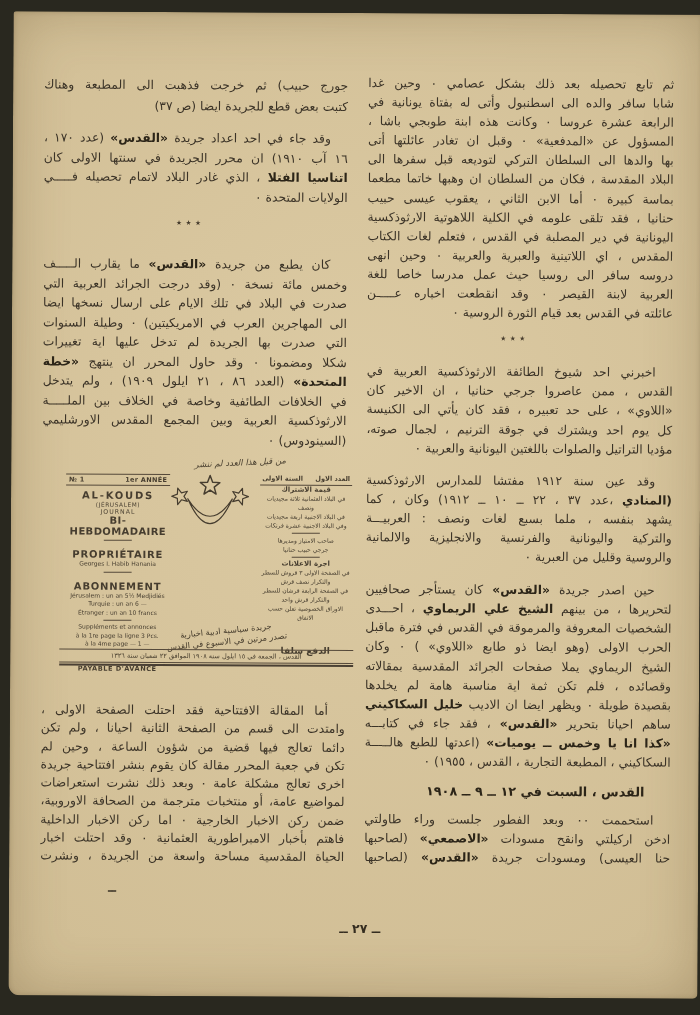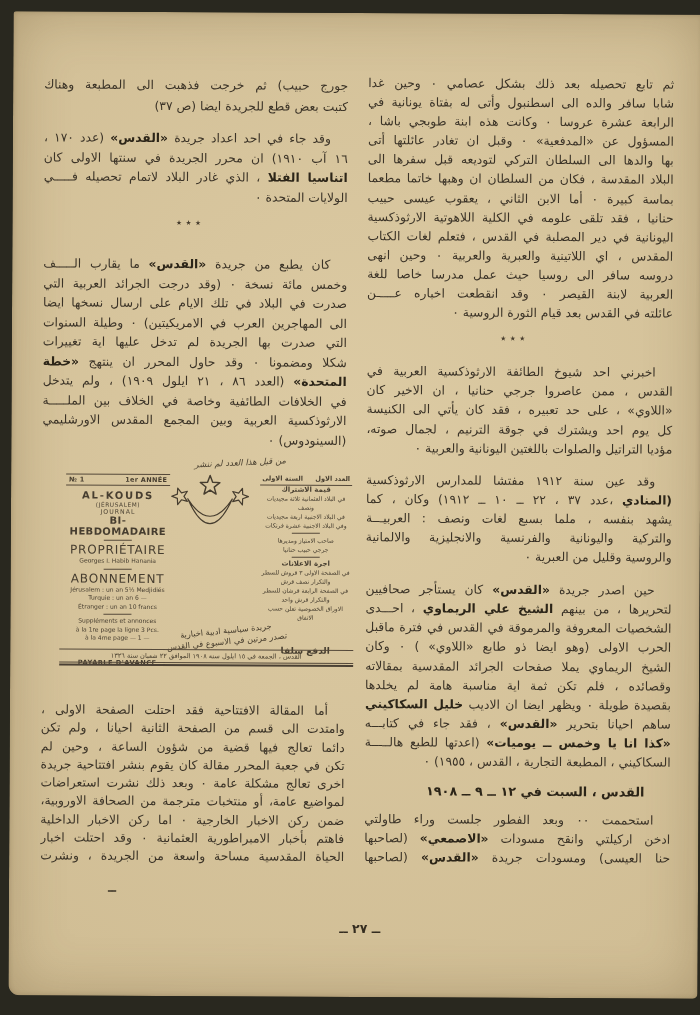--- a/index.html
+++ b/index.html
@@ -66,21 +66,21 @@
   .mh-issue-row {
     display:flex; justify-content:space-between; align-items:center;
     border-top:1px solid #55493a; border-bottom:1px solid #55493a;
     font-size:6.5px; font-weight:bold; padding:1px 3px; letter-spacing:.3px;
   }
   .mh-kouds { font-size:10px; font-weight:bold; letter-spacing:1.8px; margin-top:4px; }
   .mh-s1 { font-size:5.8px; letter-spacing:.6px; margin-top:1px; }
   .mh-s2 { font-size:6.2px; letter-spacing:1px; }
   .mh-s3 { font-size:10px; font-weight:bold; letter-spacing:.4px; }
   .orn { width:28px; border-top:1px solid #55493a; margin:3px auto 2px; }
-  .mh-lbl  { font-size:12px; font-weight:normal; letter-spacing:.8px; margin-top:2px; }
+  .mh-lbl  { font-size:10px; font-weight:bold; letter-spacing:.8px; margin-top:8px; }
   .mh-tiny { font-size:6px; line-height:8.5px; }
   .mh-payable { font-size:6.6px; font-weight:bold; letter-spacing:.5px; margin-top:16px; }
   .mh-right {
     position:absolute; right:2px; top:17px; width:92px; text-align:center;
   }
   .mh-ar-row {
     display:flex; justify-content:space-between; border-bottom:1px solid #55493a;
     font-size:6.6px; font-weight:bold; padding:0 2px 2px;
   }
   .mh-ar-lbl { font-size:7px; font-weight:bold; }

